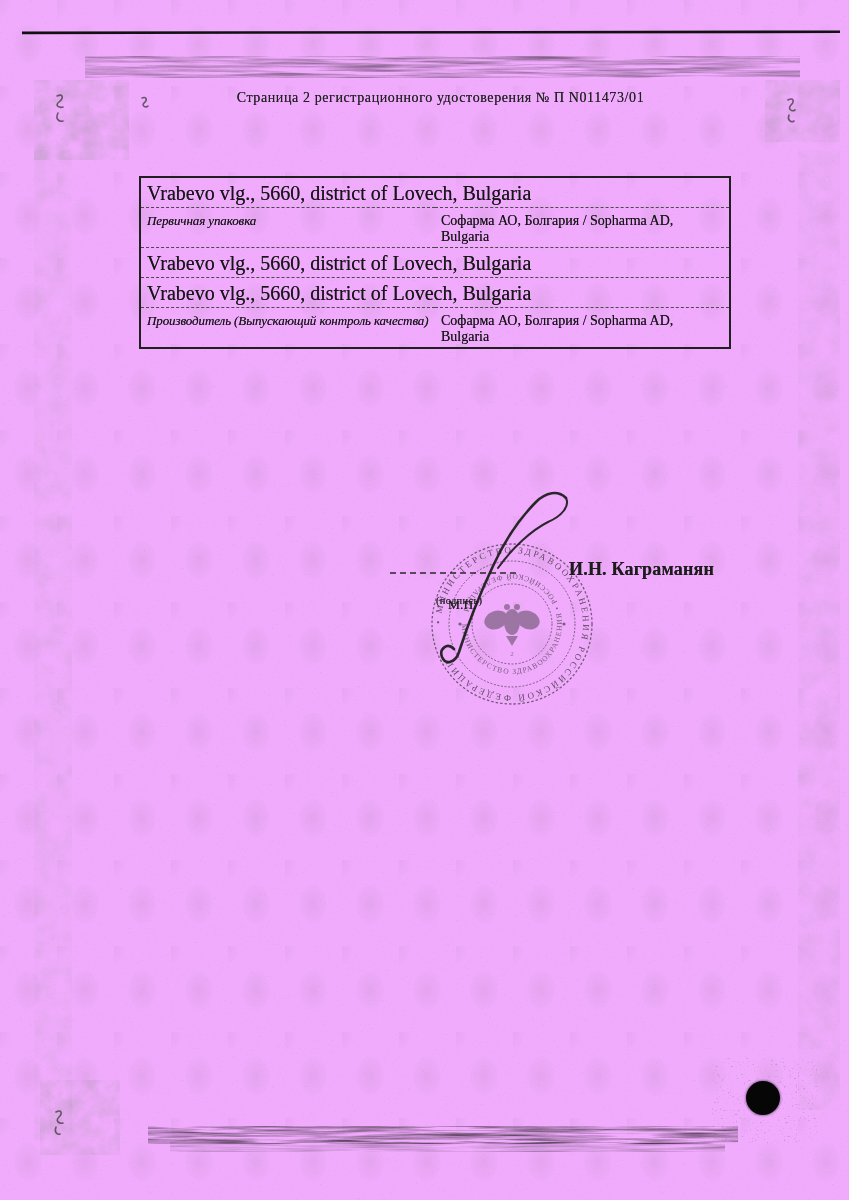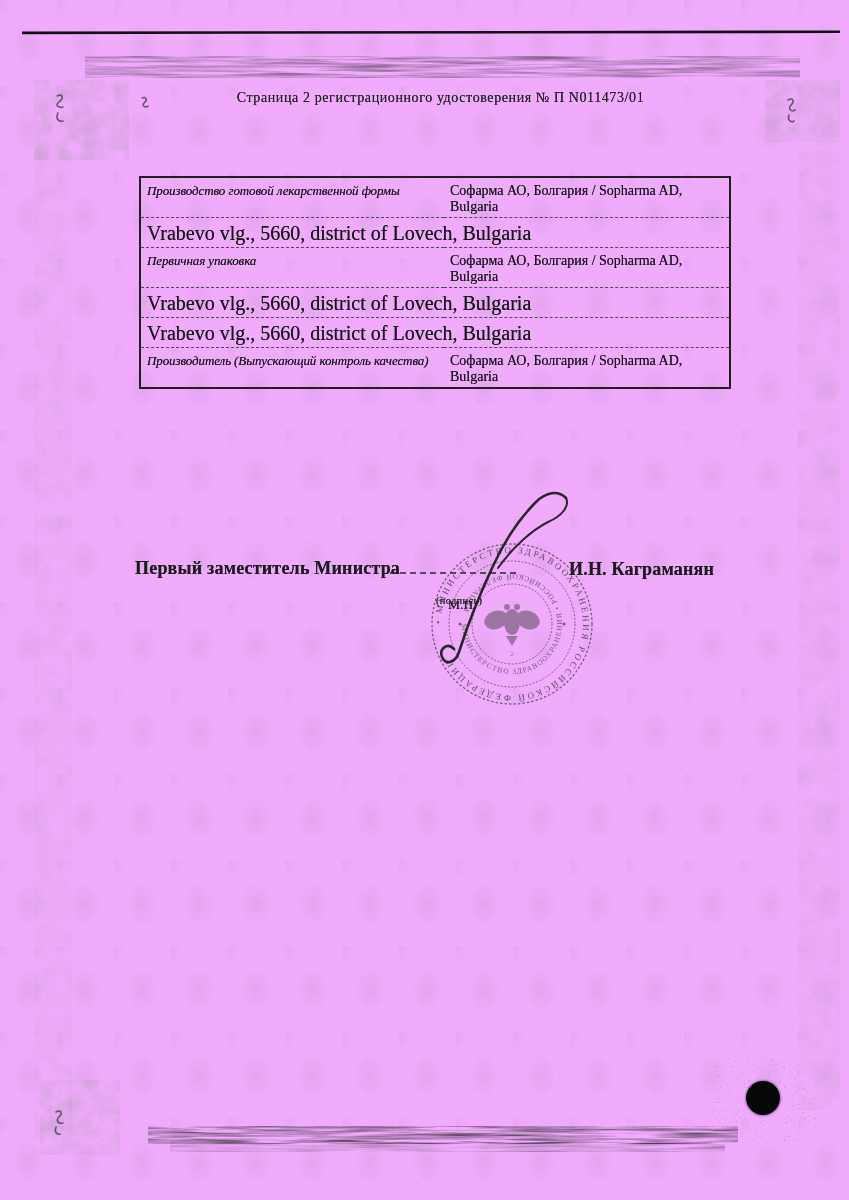--- a/index.html
+++ b/index.html
@@ -110,45 +110,40 @@
       <path d="M142,98 c4,-2 6,2 2,5 c-3,3 2,5 4,3"></path>
       <path d="M788,100 c5,-3 7,1 3,5 c-4,4 1,7 4,5 m-6,5 c-2,5 2,8 5,6"></path>
       <path d="M56,1112 c5,-3 7,1 3,5 c-4,4 0,7 4,6 m-7,4 c-2,5 1,8 4,7"></path>
     </g>
   </svg>
 
   <div class="page-header doc-text">Страница 2 регистрационного удостоверения № П N011473/01</div>
 
   <table class="production-table">
     <tbody>
-    <tr class="r-stage">
-      <td class="stage-cell doc-text">Производство готовой лекарственной формы</td>
-      <td class="comp-cell doc-text">Софарма АО, Болгария / Sopharma AD, Bulgaria</td>
-    </tr>
     <tr class="r-addr">
       <td class="addr-cell doc-text" colspan="2">Vrabevo vlg., 5660, district of Lovech, Bulgaria</td>
     </tr>
     <tr class="r-stage">
       <td class="stage-cell doc-text">Первичная упаковка</td>
       <td class="comp-cell doc-text">Софарма АО, Болгария / Sopharma AD, Bulgaria</td>
     </tr>
     <tr class="r-addr">
       <td class="addr-cell doc-text" colspan="2">Vrabevo vlg., 5660, district of Lovech, Bulgaria</td>
     </tr>
     <tr class="r-addr">
       <td class="addr-cell doc-text" colspan="2">Vrabevo vlg., 5660, district of Lovech, Bulgaria</td>
     </tr>
     <tr class="r-stage">
       <td class="stage-cell doc-text">Производитель (Выпускающий контроль качества)</td>
       <td class="comp-cell doc-text">Софарма АО, Болгария / Sopharma AD, Bulgaria</td>
     </tr>
   </tbody>
     </table>
 
-  <div class="sig-title doc-text">Первый заместитель Министра</div>
   <div class="sig-dashline"></div>
   <div class="sig-name doc-text">И.Н. Каграманян</div>
   <div class="sig-caption doc-text">(подпись)</div>
   <div class="sig-mp doc-text">М.П.</div>
 
   <svg class="stamp-svg" width="230" height="250" viewBox="0 0 230 250">
     <defs>
       <filter id="stampblur" x="-10%" y="-10%" width="120%" height="120%">
         <feGaussianBlur stddev="0.35"></feGaussianBlur>
       </filter>

